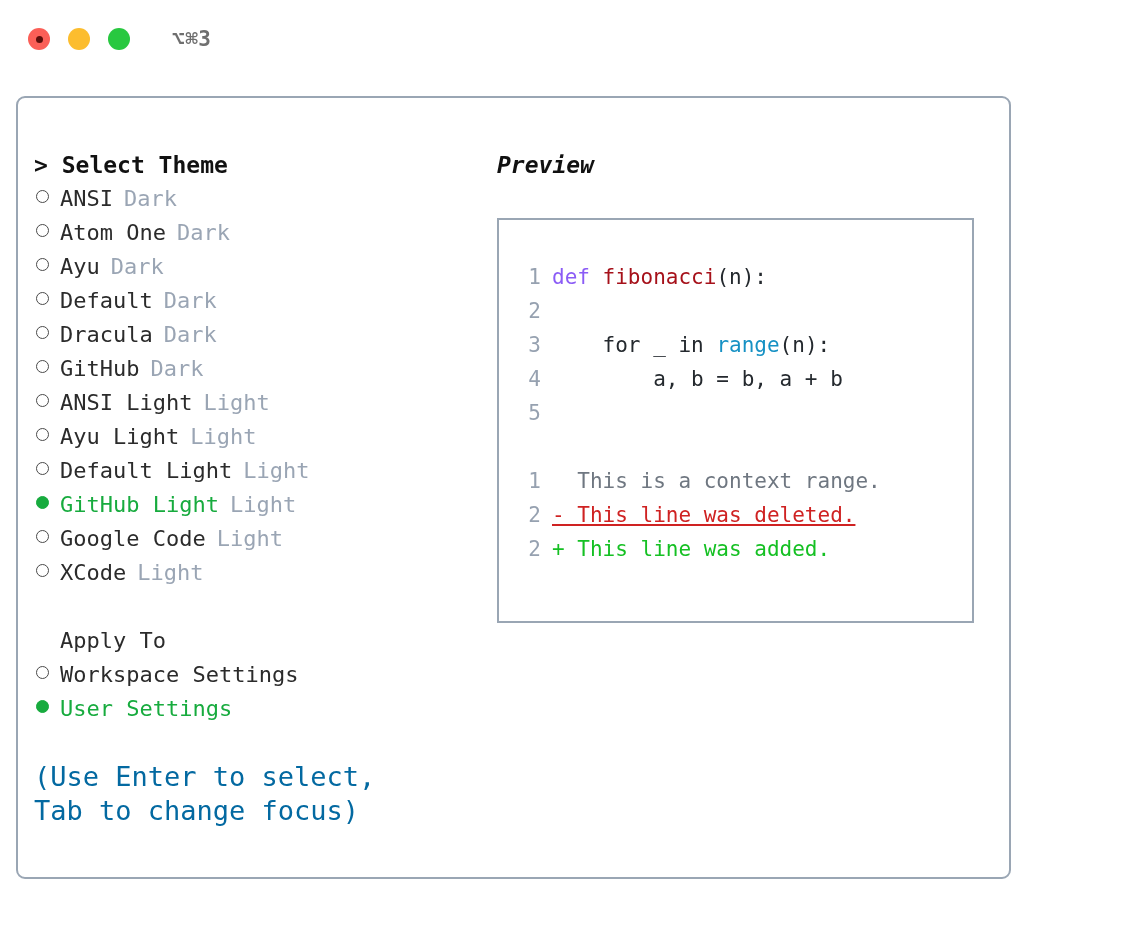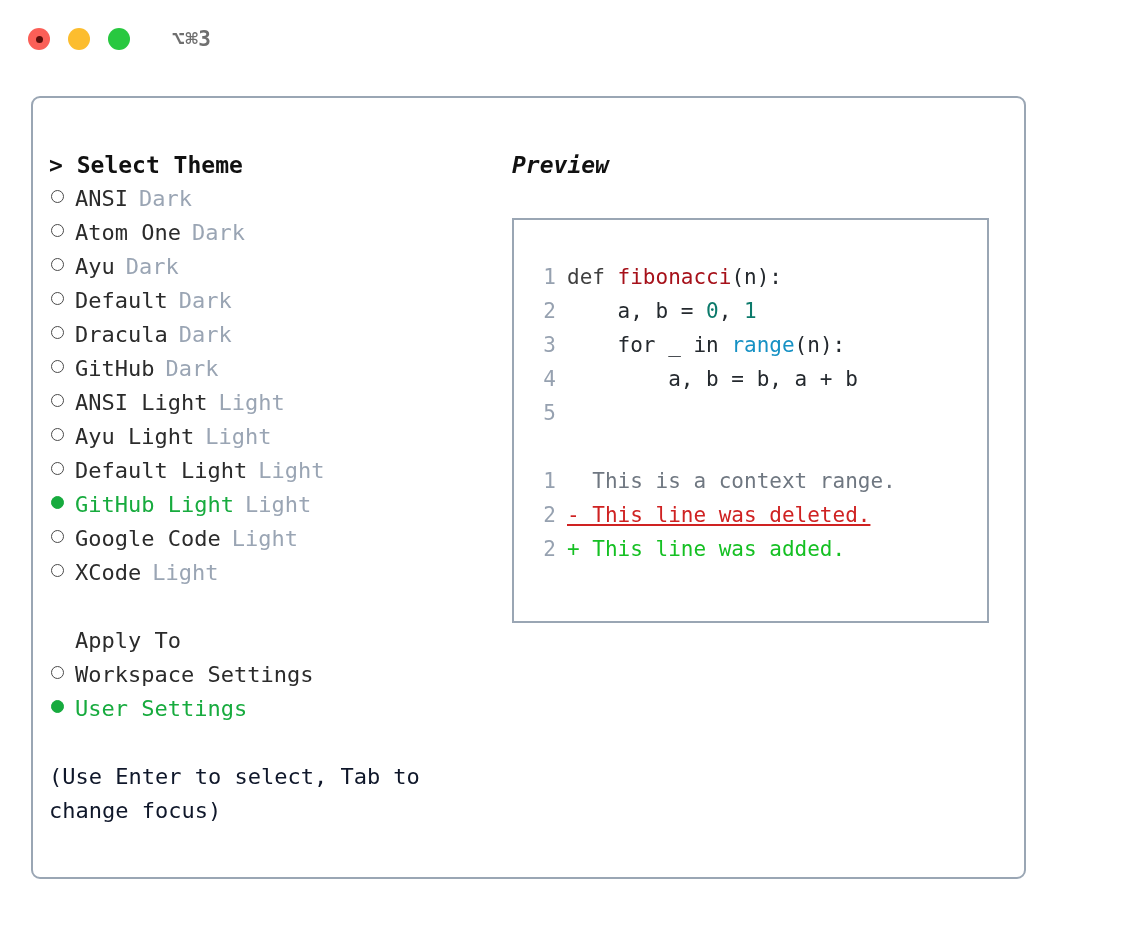--- a/index.html
+++ b/index.html
@@ -40,21 +40,21 @@
     margin-left: 42px;
     font-size: 21px;
     font-weight: 700;
     color: #6f6f6f;
     letter-spacing: 0.5px;
   }
 
   
   .frame {
     position: absolute;
-    left: 31px; top: 96px;
+    left: 16px; top: 96px;
     width: 995px; height: 783px;
     border: 2px solid #9aa6b4;
     border-radius: 9px;
     background: #ffffff;
   }
 
   .columns {
     position: absolute;
     left: 0; top: 0;
     width: 100%; height: 100%;
@@ -118,22 +118,22 @@
     line-height: 34px;
     height: 34px;
     padding-left: 26px;
     white-space: pre;
   }
 
   .spacer-row { height: 34px; }
 
   .hint {
     margin-top: 34px;
-    font-size: 22px;
-    color: #0f172a;
+    font-size: 27px;
+    color: #0369a1;
     line-height: 34px;
     width: 404px;
   }
 
   
   .right-col {
     position: absolute;
     left: 479px;
     top: 50px;
     width: 500px;
@@ -165,21 +165,21 @@
   }
   .lineno {
     width: 30px;
     flex: 0 0 30px;
     text-align: right;
     color: #96a1b0;
     margin-right: 11px;
   }
   .code-text { color: #24292e; }
 
-  .tok-def   { color: #404040; }
+  .tok-def   { color: #8b5cf6; }
   .tok-fn    { color: #a6111a; }
   .tok-num   { color: #0c7a6b; }
   .tok-call  { color: #1691c4; }
   .tok-plain { color: #24292e; }
 
   .diff-gap { height: 34px; }
   .diff-context { color: #6f7781; }
   .diff-del { color: #cf2222; text-decoration: underline; }
   .diff-add { color: #15c023; }
 </style>
@@ -227,21 +227,21 @@
 
       <div class="hint">(Use Enter to select, Tab to change focus)</div>
     </div>
 
     <div class="right-col">
       <div class="preview-header">Preview</div>
 
       <div class="preview-box">
         <div id="code-block">
             <div class="code-line"><span class="lineno">1</span><span class="code-text"><span class="tok-def">def </span><span class="tok-fn">fibonacci</span><span class="tok-plain">(n):</span></span></div>
-            <div class="code-line"><span class="lineno">2</span><span class="code-text"><span class="tok-plain">    a, b = </span><span class="tok-num">0</span><span class="tok-plain">, </span><span class="tok-num">1</span></span></div>
+            <div class="code-line"><span class="lineno">2</span></div>
             <div class="code-line"><span class="lineno">3</span><span class="code-text"><span class="tok-plain">    for _ in </span><span class="tok-call">range</span><span class="tok-plain">(n):</span></span></div>
             <div class="code-line"><span class="lineno">4</span><span class="code-text"><span class="tok-plain">        a, b = b, a + b</span></span></div>
             <div class="code-line"><span class="lineno">5</span></div>
           </div>
         <div class="diff-gap"></div>
         <div id="diff-block">
             <div class="code-line"><span class="lineno">1</span><span class="diff-context">  This is a context range.</span></div>
             <div class="code-line"><span class="lineno">2</span><span class="diff-del">- This line was deleted.</span></div>
             <div class="code-line"><span class="lineno">2</span><span class="diff-add">+ This line was added.</span></div>
           </div>

